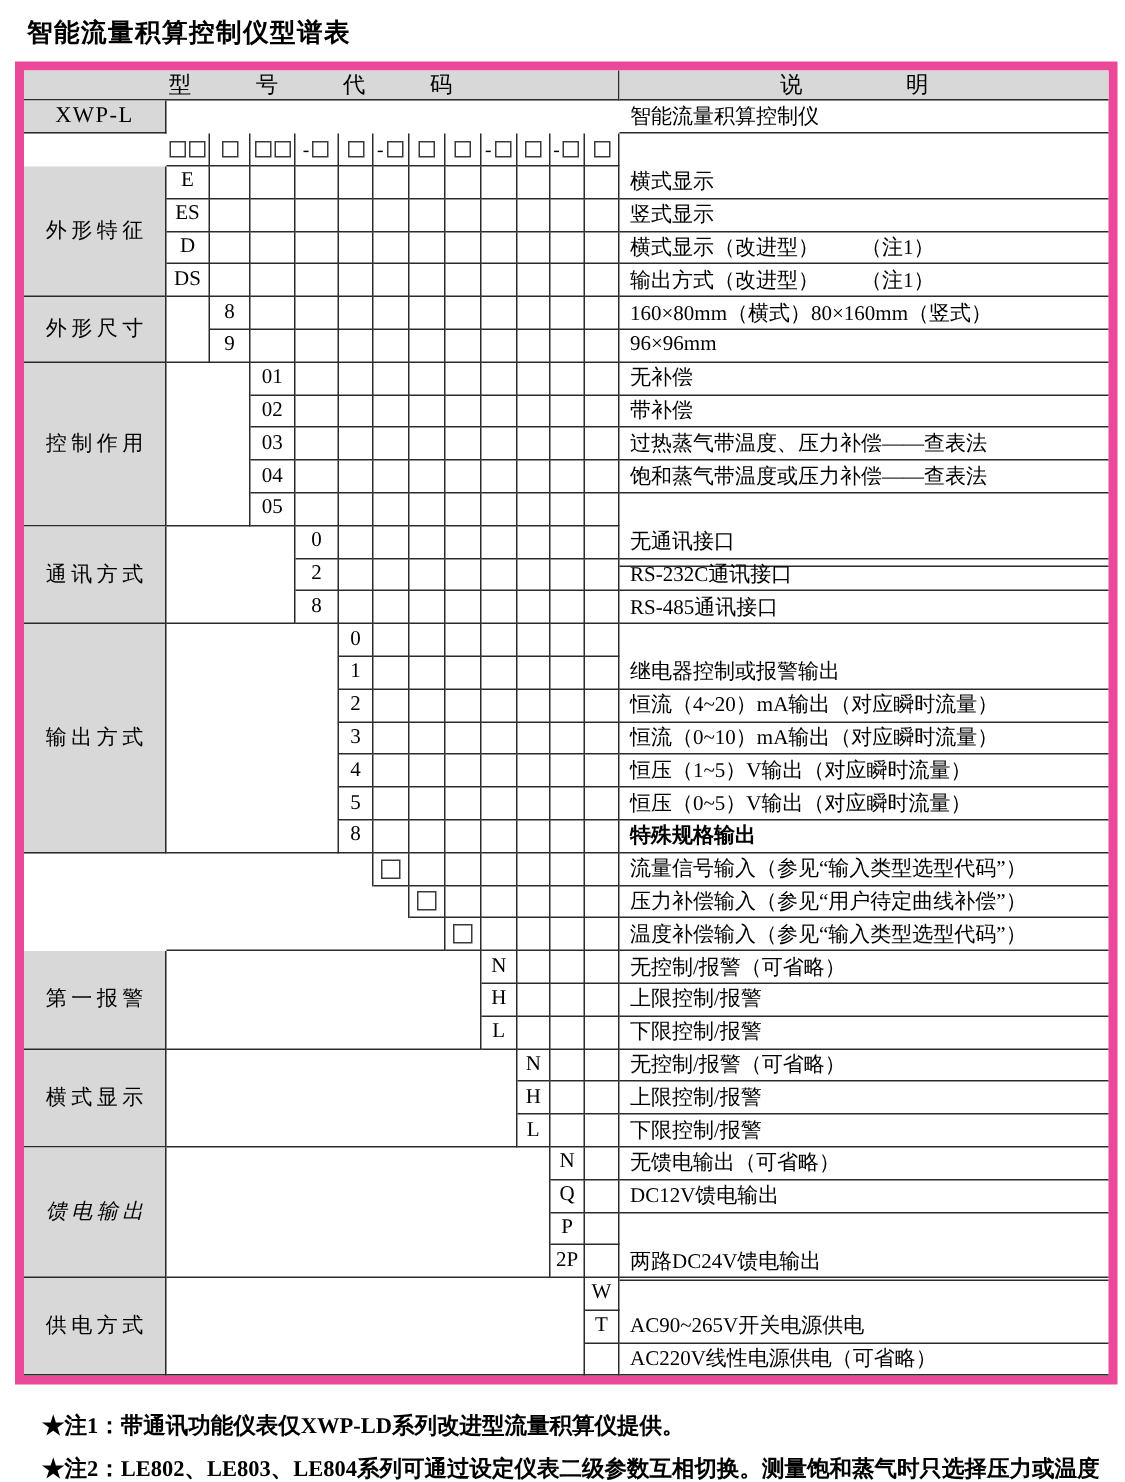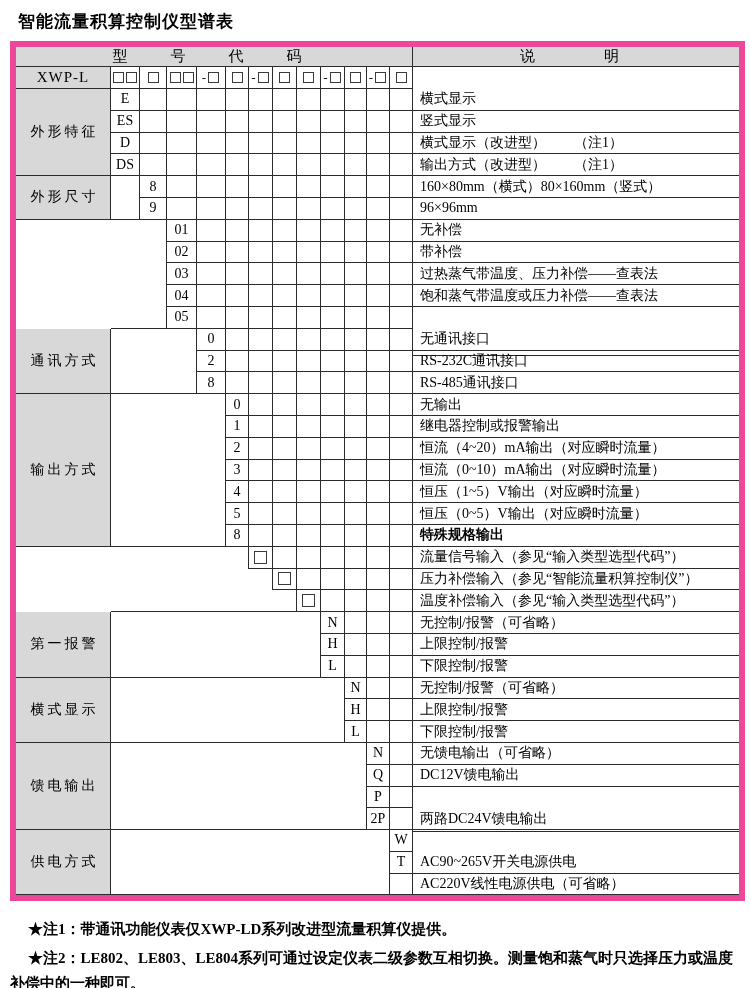--- a/index.html
+++ b/index.html
@@ -62,20 +62,21 @@
 
 <h1 class="page-title">智能流量积算控制仪型谱表</h1>
 
 <div id="spec-table">
   <div class="grid hrow">
     <div class="cell hdr hc" style="grid-column:1 / 14">型　号　代　码</div>
     <div class="cell hdr hd" style="grid-column:14">说　　明</div>
   </div>
   <div id="model-row" class="grid mrow">
     <div class="cell lbl mname" style="grid-column:1">XWP-L</div>
+    <div class="cell desc" style="grid-column:14">智能流量积算控制仪</div>
   <div class="cell boxes" style="grid-column: 2;">
         <span class="bx"></span>
         <span class="bx"></span>
       </div>
       <div class="cell boxes" style="grid-column: 3;">
         <span class="bx"></span>
       </div>
       <div class="cell boxes" style="grid-column: 4;">
         <span class="bx"></span>
         <span class="bx"></span>
@@ -190,20 +191,21 @@
         <div class="cell" style="grid-area: 2 / 7;"></div>
         <div class="cell" style="grid-area: 2 / 8;"></div>
         <div class="cell" style="grid-area: 2 / 9;"></div>
         <div class="cell" style="grid-area: 2 / 10;"></div>
         <div class="cell" style="grid-area: 2 / 11;"></div>
         <div class="cell" style="grid-area: 2 / 12;"></div>
         <div class="cell" style="grid-area: 2 / 13;"></div>
         <div class="cell desc" style="grid-area: 2 / 14;">96×96mm</div>
       </div>
       <div class="grid sec">
+        <div class="cell lbl" style="grid-area: 1 / 1 / span 5;">控制作用</div>
         <div class="cell" style="grid-area: 1 / 2 / span 5 / span 2;"></div>
         <div class="cell val" style="grid-area: 1 / 4;">01</div>
         <div class="cell" style="grid-area: 1 / 5;"></div>
         <div class="cell" style="grid-area: 1 / 6;"></div>
         <div class="cell" style="grid-area: 1 / 7;"></div>
         <div class="cell" style="grid-area: 1 / 8;"></div>
         <div class="cell" style="grid-area: 1 / 9;"></div>
         <div class="cell" style="grid-area: 1 / 10;"></div>
         <div class="cell" style="grid-area: 1 / 11;"></div>
         <div class="cell" style="grid-area: 1 / 12;"></div>
@@ -292,21 +294,20 @@
         <div class="cell lbl" style="grid-area: 1 / 1 / span 7;">输出方式</div>
         <div class="cell" style="grid-area: 1 / 2 / span 7 / span 4;"></div>
         <div class="cell val" style="grid-area: 1 / 6;">0</div>
         <div class="cell" style="grid-area: 1 / 7;"></div>
         <div class="cell" style="grid-area: 1 / 8;"></div>
         <div class="cell" style="grid-area: 1 / 9;"></div>
         <div class="cell" style="grid-area: 1 / 10;"></div>
         <div class="cell" style="grid-area: 1 / 11;"></div>
         <div class="cell" style="grid-area: 1 / 12;"></div>
         <div class="cell" style="grid-area: 1 / 13;"></div>
-        <div class="cell desc" style="grid-area: 1 / 14;">无输出</div>
         <div class="cell val" style="grid-area: 2 / 6;">1</div>
         <div class="cell" style="grid-area: 2 / 7;"></div>
         <div class="cell" style="grid-area: 2 / 8;"></div>
         <div class="cell" style="grid-area: 2 / 9;"></div>
         <div class="cell" style="grid-area: 2 / 10;"></div>
         <div class="cell" style="grid-area: 2 / 11;"></div>
         <div class="cell" style="grid-area: 2 / 12;"></div>
         <div class="cell" style="grid-area: 2 / 13;"></div>
         <div class="cell desc" style="grid-area: 2 / 14;">继电器控制或报警输出</div>
         <div class="cell val" style="grid-area: 3 / 6;">2</div>
@@ -369,21 +370,21 @@
         <div class="cell desc" style="grid-area: 1 / 14;">流量信号输入（参见“输入类型选型代码”）</div>
         <div class="cell nbb" style="grid-area: 2 / 2 / auto / span 6;"></div>
         <div class="cell val" style="grid-area: 2 / 8;">
           <span class="bx bx2"></span>
         </div>
         <div class="cell" style="grid-area: 2 / 9;"></div>
         <div class="cell" style="grid-area: 2 / 10;"></div>
         <div class="cell" style="grid-area: 2 / 11;"></div>
         <div class="cell" style="grid-area: 2 / 12;"></div>
         <div class="cell" style="grid-area: 2 / 13;"></div>
-        <div class="cell desc" style="grid-area: 2 / 14;">压力补偿输入（参见“智能流量积算控制仪”）</div>
+        <div class="cell desc" style="grid-area: 2 / 14;">压力补偿输入（参见“用户待定曲线补偿”）</div>
         <div class="cell" style="grid-area: 3 / 2 / auto / span 7;"></div>
         <div class="cell val" style="grid-area: 3 / 9;">
           <span class="bx bx2"></span>
         </div>
         <div class="cell" style="grid-area: 3 / 10;"></div>
         <div class="cell" style="grid-area: 3 / 11;"></div>
         <div class="cell" style="grid-area: 3 / 12;"></div>
         <div class="cell" style="grid-area: 3 / 13;"></div>
         <div class="cell desc" style="grid-area: 3 / 14;">温度补偿输入（参见“输入类型选型代码”）</div>
       </div>
@@ -416,21 +417,21 @@
         <div class="cell val" style="grid-area: 2 / 11;">H</div>
         <div class="cell" style="grid-area: 2 / 12;"></div>
         <div class="cell" style="grid-area: 2 / 13;"></div>
         <div class="cell desc" style="grid-area: 2 / 14;">上限控制/报警</div>
         <div class="cell val" style="grid-area: 3 / 11;">L</div>
         <div class="cell" style="grid-area: 3 / 12;"></div>
         <div class="cell" style="grid-area: 3 / 13;"></div>
         <div class="cell desc" style="grid-area: 3 / 14;">下限控制/报警</div>
       </div>
       <div class="grid sec">
-        <div class="cell lbl" style="grid-area: 1 / 1 / span 4;">馈电输出</div>
+        <div class="cell lbl" style="grid-area: 1 / 1 / span 4; font-style: italic;">馈电输出</div>
         <div class="cell" style="grid-area: 1 / 2 / span 4 / span 10;"></div>
         <div class="cell val" style="grid-area: 1 / 12;">N</div>
         <div class="cell" style="grid-area: 1 / 13;"></div>
         <div class="cell desc" style="grid-area: 1 / 14;">无馈电输出（可省略）</div>
         <div class="cell val" style="grid-area: 2 / 12;">Q</div>
         <div class="cell" style="grid-area: 2 / 13;"></div>
         <div class="cell desc" style="grid-area: 2 / 14;">DC12V馈电输出</div>
         <div class="cell val" style="grid-area: 3 / 12;">P</div>
         <div class="cell" style="grid-area: 3 / 13;"></div>
         <div class="cell desc" style="grid-area: 3 / 14; margin-top: 44px;">一路DC24V馈电输出</div>

